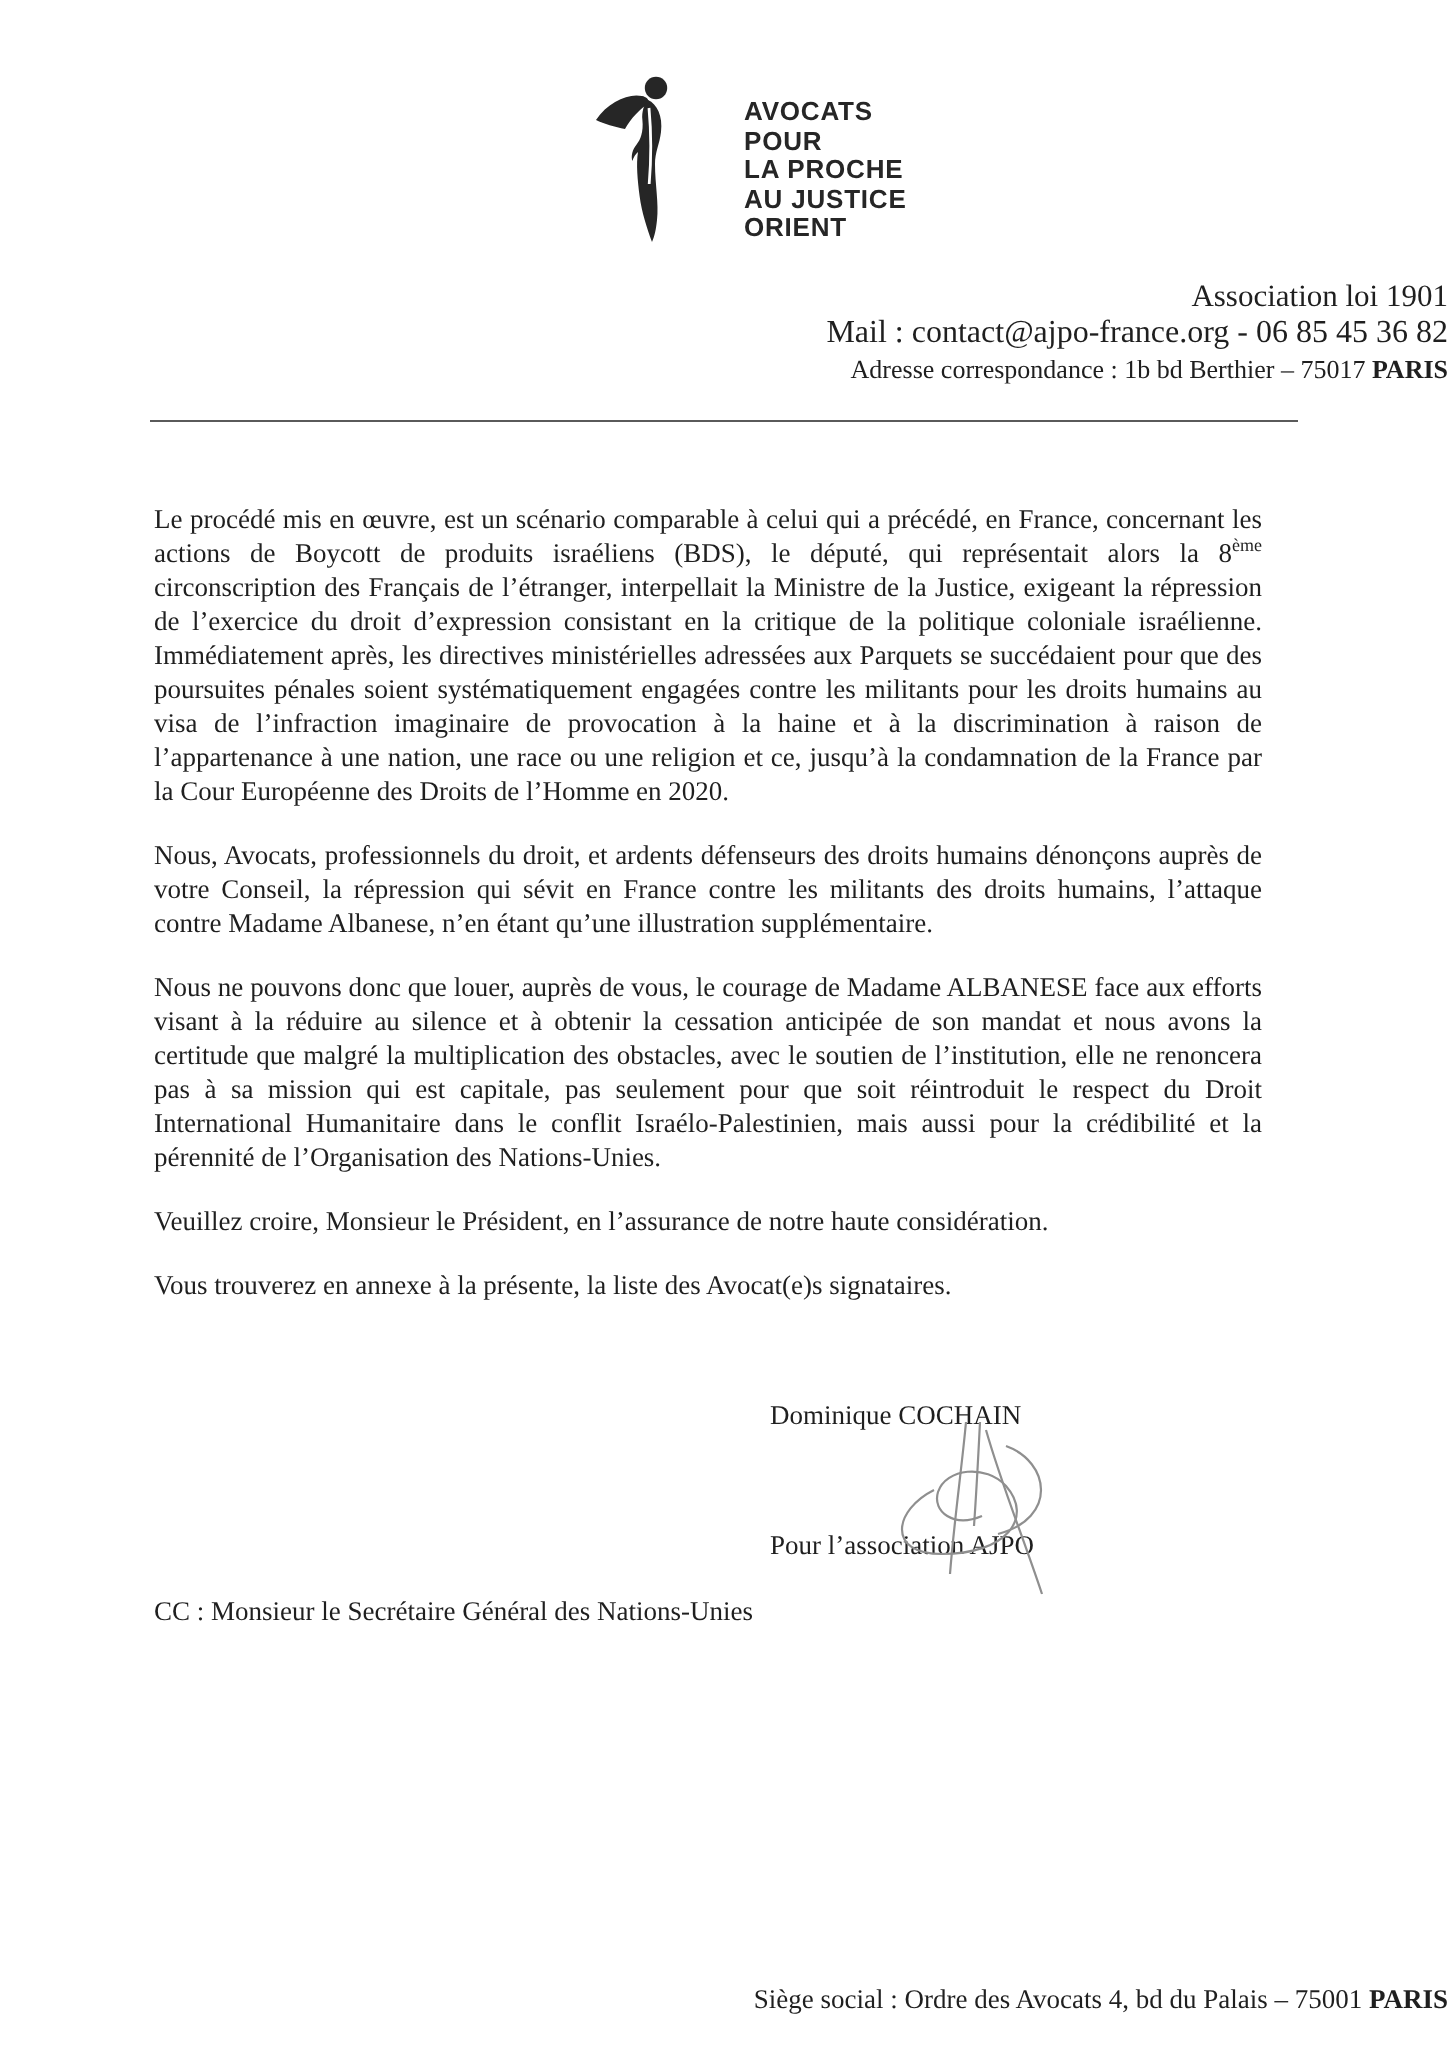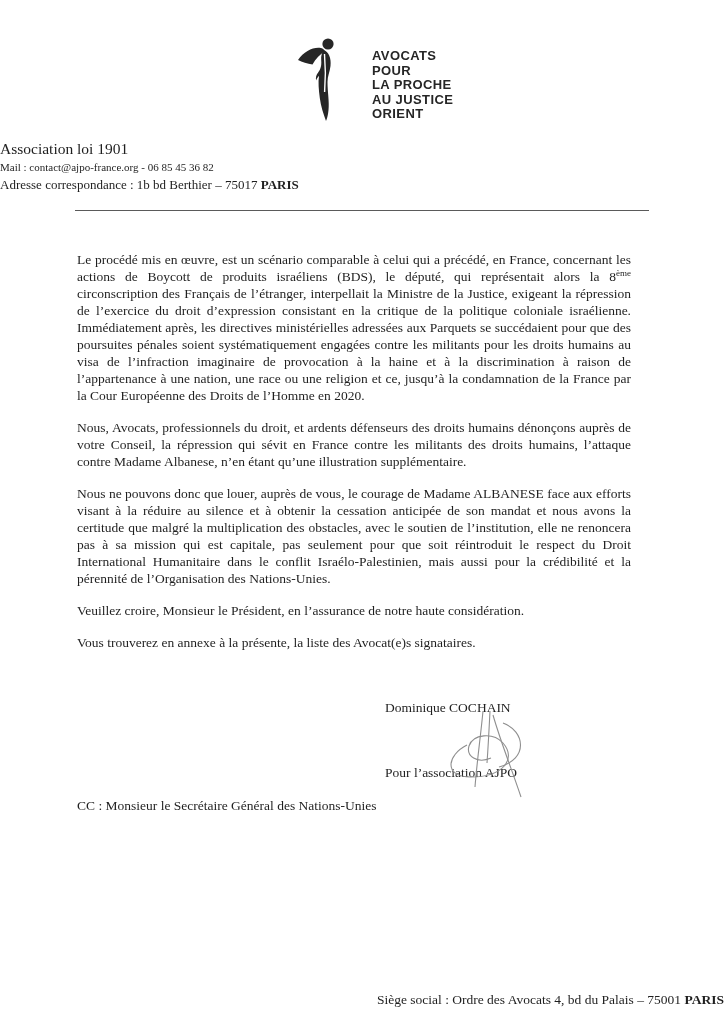--- a/index.html
+++ b/index.html
@@ -30,26 +30,26 @@
     font-family:"Liberation Sans", sans-serif;
     font-weight:bold;
     font-size:13px;
     line-height:14.4px;
     letter-spacing:.4px;
     color:#262626;
     white-space:nowrap;
   }
   
   .head{
-    text-align:left;
+    text-align:right;
     margin-top:15px;
     line-height:18px;
   }
   .head .assoc{font-size:15.5px;line-height:19px;}
-  .head .mail{font-size:11px;}
+  .head .mail{font-size:16px;}
   .head .addr{font-size:13px;}
   .bold{font-weight:bold;}
   .rule{
     margin:16px 75px 0 75px;
     border-bottom:1px solid #5a5a5a;
     height:0;
   }
   
   .bodytext{
     width:570px;

